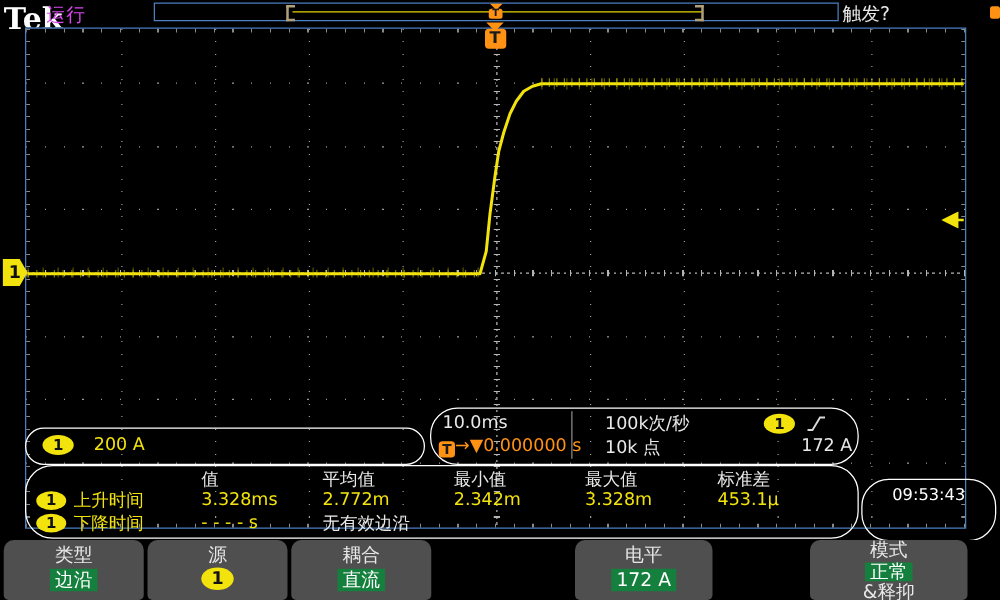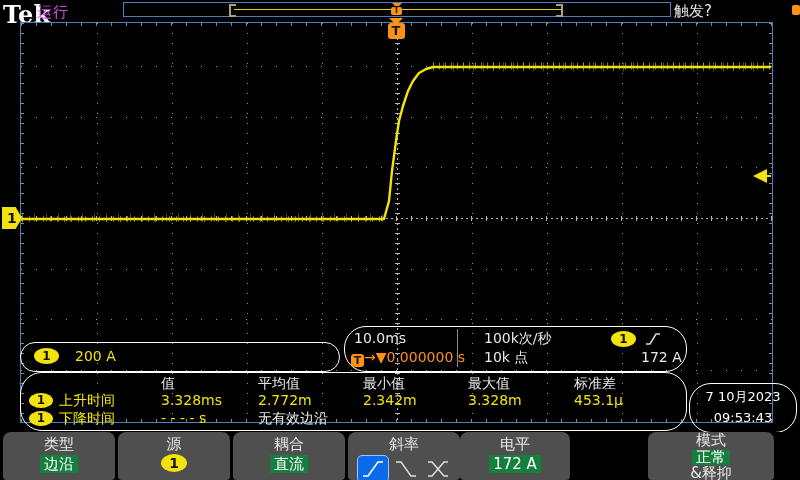--- a/index.html
+++ b/index.html
@@ -193,54 +193,36 @@
     </div>
     <div class="abs mrow mr2" style="left:0;width:665px">
       <span class="badge abs mbadge" style="width:24px;height:15px;line-height:15px">1</span>
       <span class="abs yel mlabel">下降时间</span>
       <span class="abs yel mcol-val">- - - - s</span>
       <span class="abs wht mcol-mean">无有效边沿</span>
     </div>
   </div>
 
   <div class="abs robox" id="date-box">
-    <div>7 10月2023</div>
     <div>09:53:43</div>
   </div>
 
   <div class="abs" id="menu">
     <div class="mbtn" style="left:3px;width:112px">
       <div class="lbl">类型</div>
       <span class="val">边沿</span>
     </div>
     <div class="mbtn" style="left:118px;width:112px">
       <div class="lbl">源</div>
       <span class="badge" style="width:26px;height:18px;line-height:18px;font-size:14px">1</span>
     </div>
     <div class="mbtn" style="left:233px;width:112px">
       <div class="lbl">耦合</div>
       <span class="val">直流</span>
     </div>
-    <div class="mbtn" style="left:348px;width:112px">
-      <div class="lbl">斜率</div>
-      <div class="slope-row">
-        <span class="slope-sel">
-          <svg width="24" height="20">
-              <polyline points="2,17 7,17 17,3 22,3" fill="none" stroke="#fff" stroke-width="1.6"></polyline>
-            </svg>
-        </span>
-        <svg width="26" height="20">
-          <polyline points="2,3 7,3 17,17 22,17" fill="none" stroke="#e0e0e0" stroke-width="1.4"></polyline>
-        </svg>
-        <svg width="26" height="20">
-          <polyline points="3,17 7,17 19,3 23,3" fill="none" stroke="#e0e0e0" stroke-width="1.4"></polyline>
-          <polyline points="3,3 7,3 19,17 23,17" fill="none" stroke="#e0e0e0" stroke-width="1.4"></polyline>
-        </svg>
-      </div>
-    </div>
     <div class="mbtn" style="left:460px;width:110px">
       <div class="lbl">电平</div>
       <span class="val">172 A</span>
     </div>
     <div class="mbtn mbtn3l" style="left:648px;width:126px">
       <div class="lbl">模式</div>
       <span class="val val3">正常</span>
       <div style="line-height:15px">&amp;释抑</div>
     </div>
   </div>

